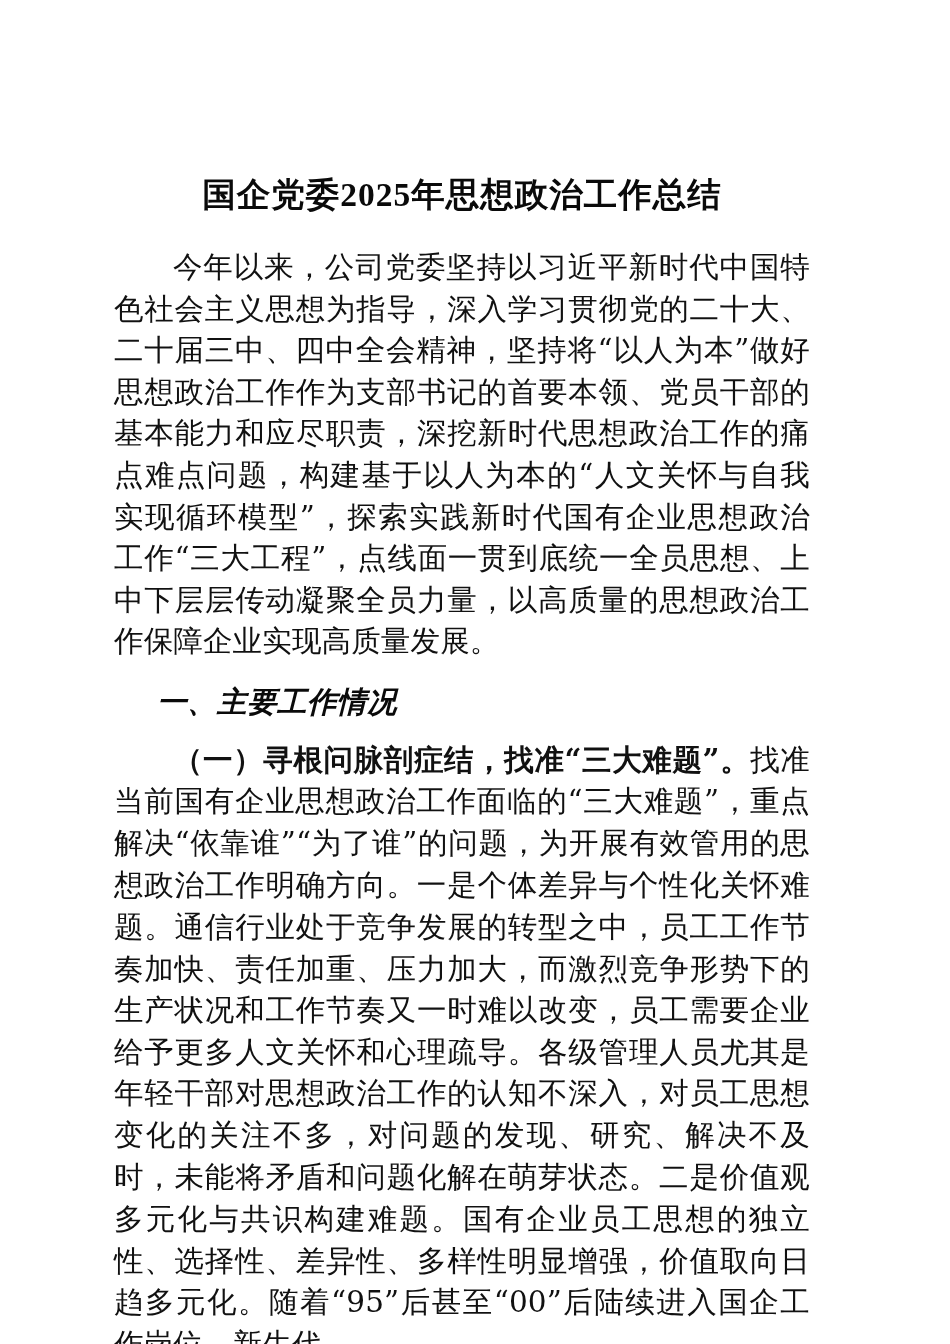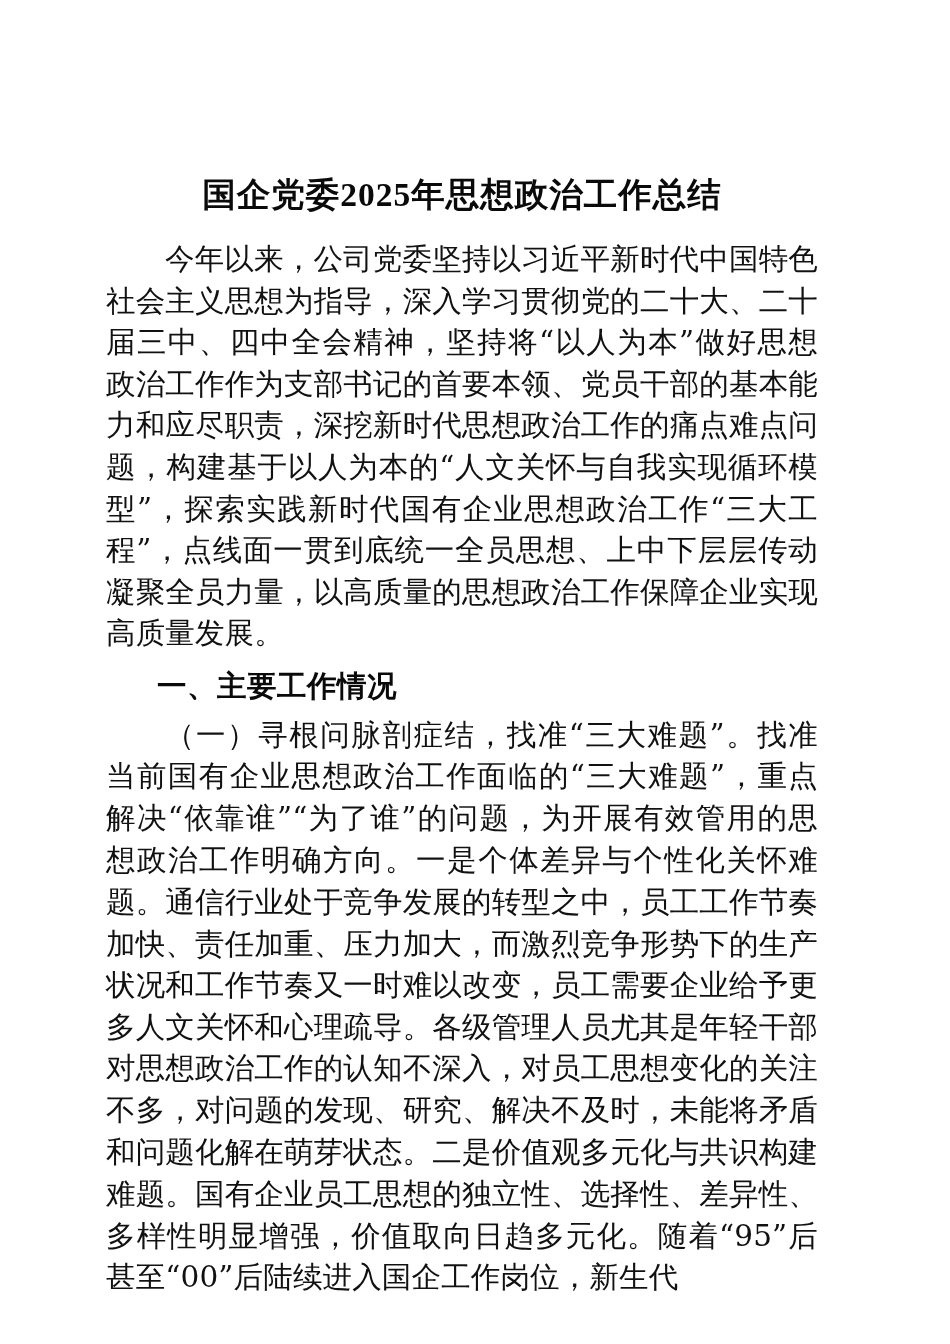--- a/index.html
+++ b/index.html
@@ -49,44 +49,45 @@
   }
 
   
   .para {
     font-family: "DejaVu Serif", "Liberation Serif", serif;
     font-size: 29.5px;
     line-height: 41.6px;
     text-align: justify;
     text-justify: inter-ideograph;
     text-align-last: left;
-    margin: 8px;
+    margin: 16px;
     letter-spacing: 0.15px;
     color: #111111;
   }
   .para.indent {
     text-indent: 59px;
   }
 
   
   .sec-heading {
     font-family: "Liberation Sans", "DejaVu Sans", sans-serif;
     font-weight: bold;
     font-size: 29.5px;
     line-height: 41.6px;
     margin: 0;
     text-indent: 59px;
     letter-spacing: 0.5px;
     color: #0a0a0a;
+    font-style: italic;
   }
 
   
   .b-kai {
     font-family: "DejaVu Serif", "Liberation Serif", serif;
-    font-weight: normal;
+    font-weight: bold;
     letter-spacing: 0.2px;
   }
   
   .b-hei {
     font-family: "Liberation Sans", "DejaVu Sans", sans-serif;
     font-weight: normal;
     letter-spacing: 0.2px;
   }
 
   .spacer-xs { height: 2px; }

